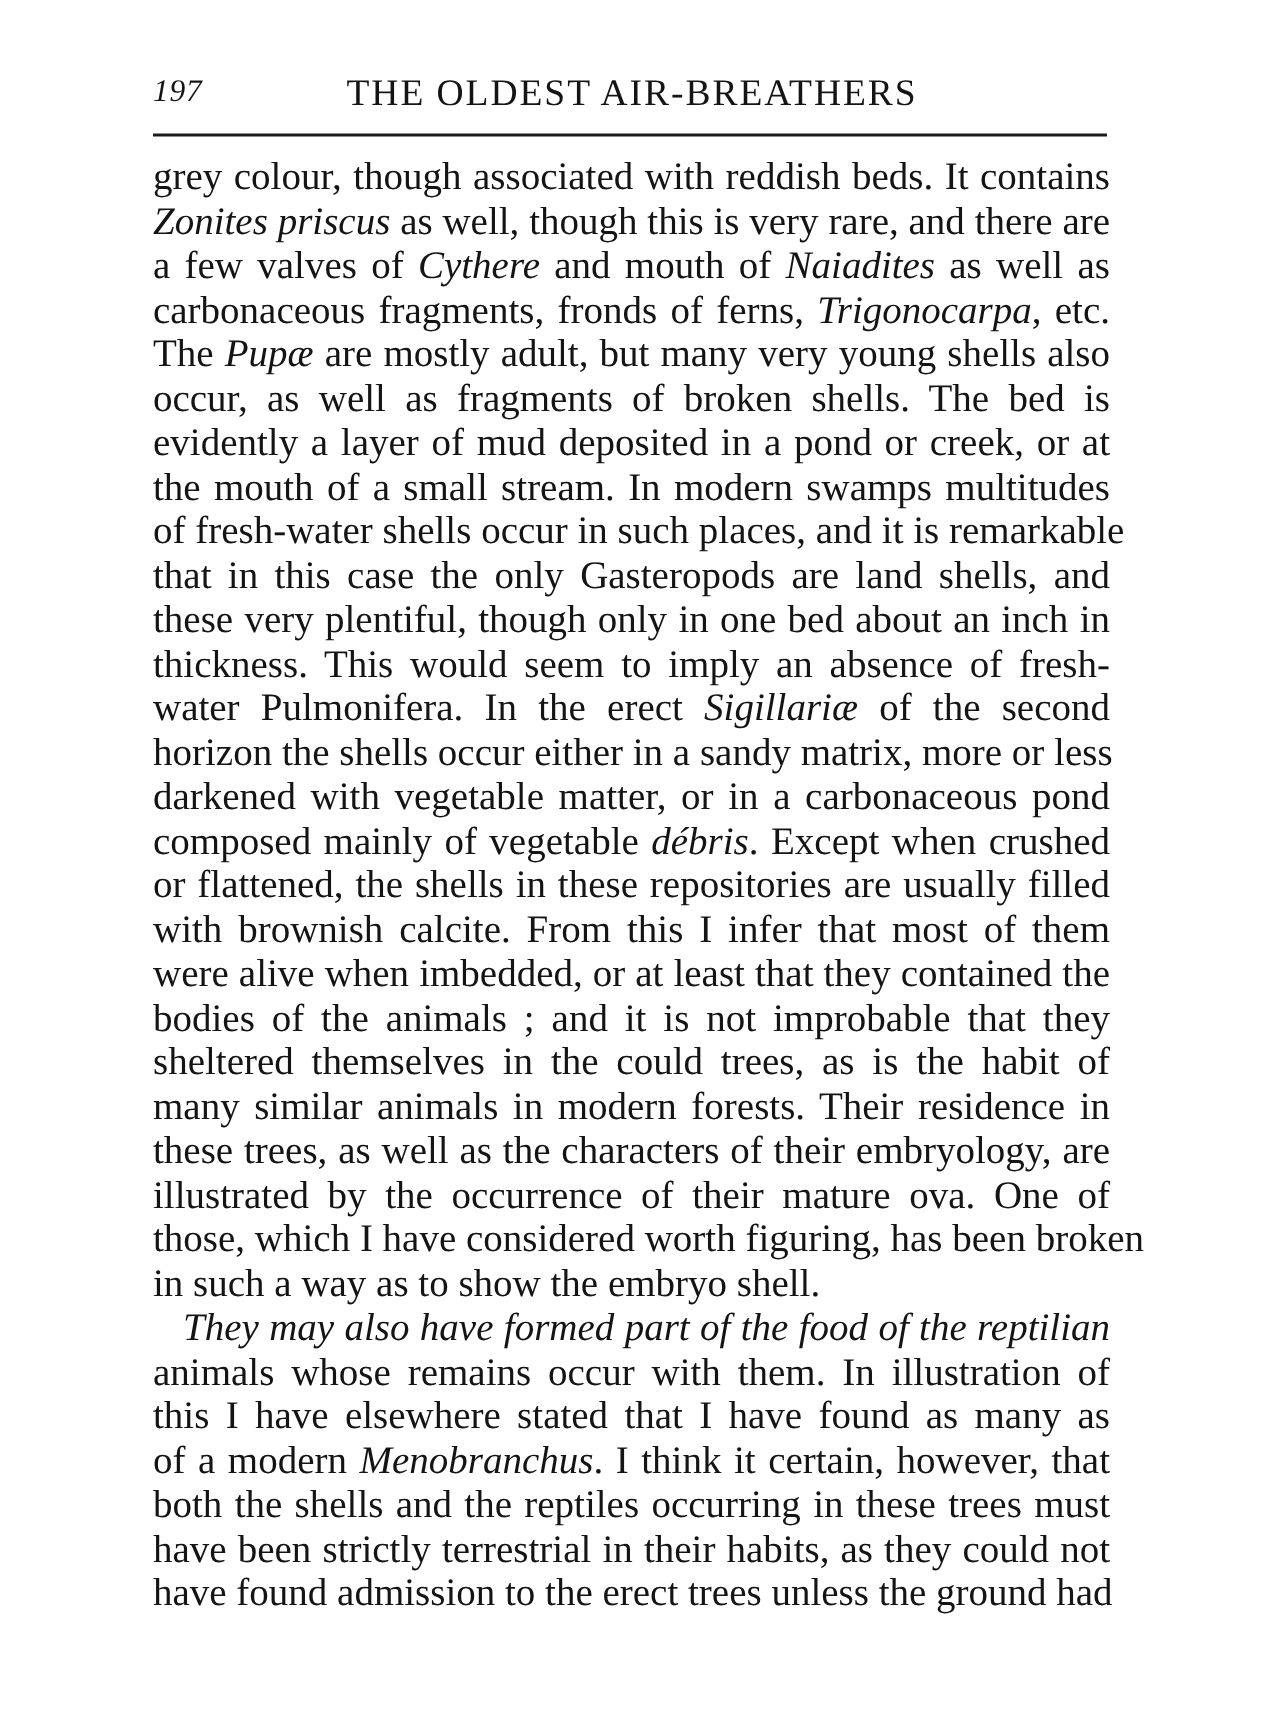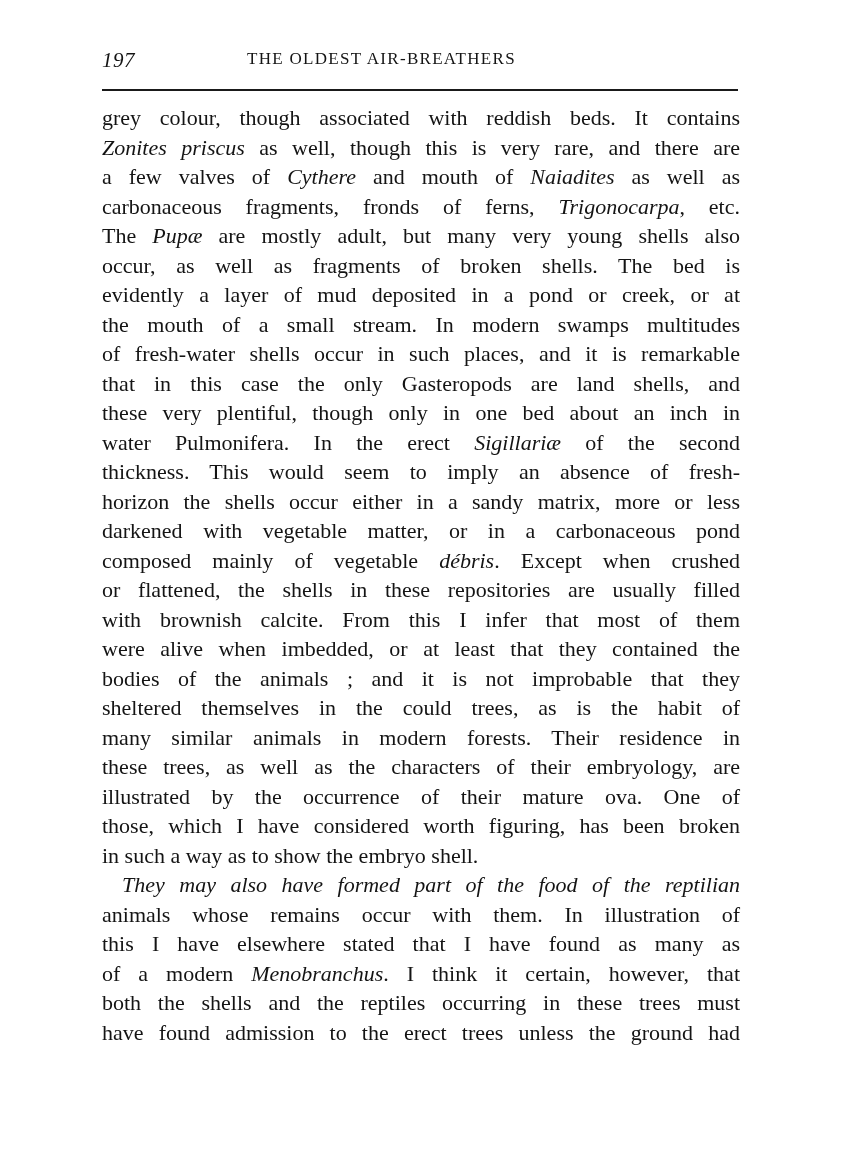--- a/index.html
+++ b/index.html
@@ -30,44 +30,44 @@
     .page-number {
       position: absolute;
       left: 0;
       top: 0;
       font-size: 21px;
       font-style: italic;
       letter-spacing: 0.5px;
     }
     .running-title {
       position: absolute;
-      left: 145px;
+      left: 129px;
       top: 1px;
-      font-size: 17px;
+      font-size: 25px;
       letter-spacing: 1.3px;
     }
     .head-rule {
       position: absolute;
       left: 102px;
       top: 89px;
       width: 636px;
       height: 2px;
       background: #1a1a1a;
     }
     .body-text {
       position: absolute;
       left: 102px;
       top: 103px;
       width: 638px;
     }
     .line {
       display: block;
       height: 29.5px;
       line-height: 29.5px;
-      font-size: 22px;
+      font-size: 26px;
       text-align: justify;
       text-align-last: justify;
       white-space: nowrap;
       overflow: visible;
     }
     .line.last {
       text-align-last: left;
     }
     .line.indent {
       padding-left: 20px;
@@ -93,38 +93,39 @@
         <div class="line"><span class="it">Zonites priscus</span><span> as well, though this is very rare, and there are</span></div>
         <div class="line"><span>a few valves of </span><span class="it">Cythere</span><span> and mouth of </span><span class="it">Naiadites</span><span> as well as</span></div>
         <div class="line"><span>carbonaceous fragments, fronds of ferns, </span><span class="it">Trigonocarpa</span><span>, etc.</span></div>
         <div class="line"><span>The </span><span class="it">Pupæ</span><span> are mostly adult, but many very young shells also</span></div>
         <div class="line"><span>occur, as well as fragments of broken shells. The bed is</span></div>
         <div class="line"><span>evidently a layer of mud deposited in a pond or creek, or at</span></div>
         <div class="line"><span>the mouth of a small stream. In modern swamps multitudes</span></div>
         <div class="line"><span>of fresh-water shells occur in such places, and it is remarkable</span></div>
         <div class="line"><span>that in this case the only Gasteropods are land shells, and</span></div>
         <div class="line"><span>these very plentiful, though only in one bed about an inch in</span></div>
+        <div class="line"><span>thickness. This would seem to imply an absence of fresh-</span></div>
         <div class="line"><span>water Pulmonifera. In the erect </span><span class="it">Sigillariæ</span><span> of the second</span></div>
-        <div class="line"><span>thickness. This would seem to imply an absence of fresh-</span></div>
         <div class="line"><span>horizon the shells occur either in a sandy matrix, more or less</span></div>
         <div class="line"><span>darkened with vegetable matter, or in a carbonaceous pond</span></div>
         <div class="line"><span>composed mainly of vegetable </span><span class="it">débris</span><span>. Except when crushed</span></div>
         <div class="line"><span>or flattened, the shells in these repositories are usually filled</span></div>
         <div class="line"><span>with brownish calcite. From this I infer that most of them</span></div>
         <div class="line"><span>were alive when imbedded, or at least that they contained the</span></div>
         <div class="line"><span>bodies of the animals ; and it is not improbable that they</span></div>
         <div class="line"><span>sheltered themselves in the could trees, as is the habit of</span></div>
         <div class="line"><span>many similar animals in modern forests. Their residence in</span></div>
         <div class="line"><span>these trees, as well as the characters of their embryology, are</span></div>
         <div class="line"><span>illustrated by the occurrence of their mature ova. One of</span></div>
         <div class="line"><span>those, which I have considered worth figuring, has been broken</span></div>
         <div class="line last"><span>in such a way as to show the embryo shell.</span></div>
       </div>
       <div>
         <div class="line indent"><span>They may also have formed part of the food of the reptilian</span></div>
         <div class="line"><span>animals whose remains occur with them. In illustration of</span></div>
         <div class="line"><span>this I have elsewhere stated that I have found as many as</span></div>
         <div class="line"><span>of a modern </span><span class="it">Menobranchus</span><span>. I think it certain, however, that</span></div>
         <div class="line"><span>both the shells and the reptiles occurring in these trees must</span></div>
+        <div class="line"><span>have been strictly terrestrial in their habits, as they could not</span></div>
         <div class="line"><span>have found admission to the erect trees unless the ground had</span></div>
       </div>
     </div>
 </div>
 
 </body></html>

